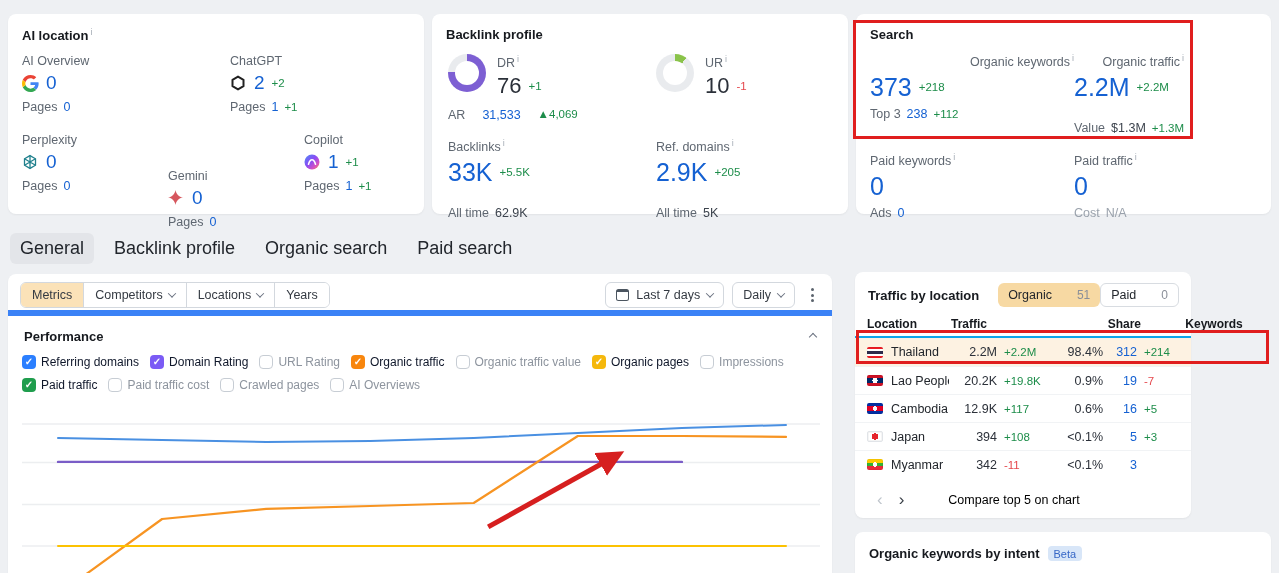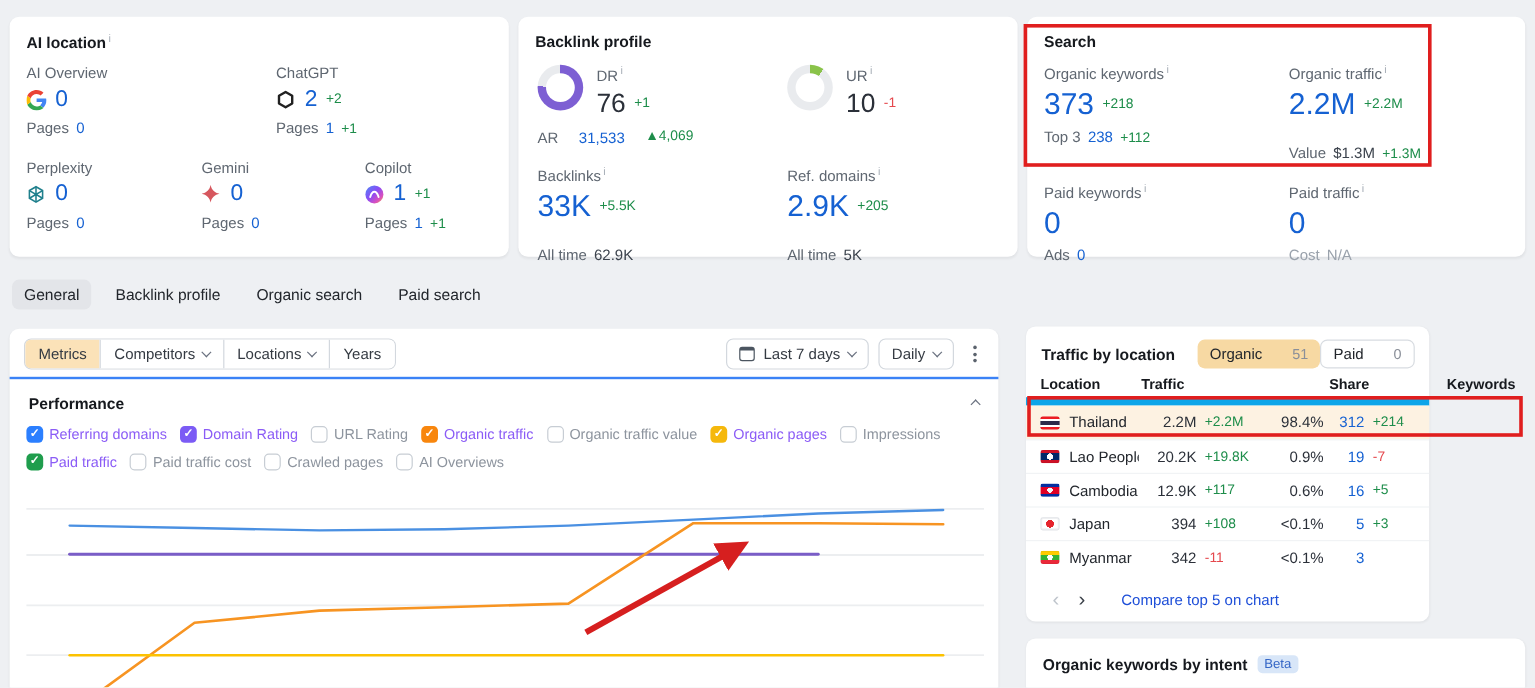--- a/index.html
+++ b/index.html
@@ -24,106 +24,106 @@
   .delta { font-size:11.5px; font-weight:400; }
   .pos { color:#1d8d4a; } .neg { color:#e5484d; }
   .m-sub { font-size:12.5px; color:#5f6771; margin-top:6px; display:flex; gap:6px; align-items:baseline; }
   .blue { color:#1561d2; } .muted { color:#9aa2ac; } .dark { color:#3c434d;margin-top:14px; }
 
   
   .ai-row { display:flex; margin:0 14px; }
   .ai-row1 { margin-top:11px; } .ai-row2 { margin-top:19px; }
   .ai-row1 .ai-item:nth-child(1){ width:208px; }
   .ai-row2 .ai-item:nth-child(1){ width:146px; }
-  .ai-row2 .ai-item:nth-child(2){ width:136px; }
+  .ai-row2 .ai-item:nth-child(2){ width:136px;margin-top:36px; }
   .ai-icon { display:inline-flex; width:17px; height:17px; }
 
   
   .bl-row1 { display:flex; margin:12px 16px 0; }
   .bl-block { display:flex; gap:11px; align-items:flex-start; }
   .bl-block.c1 { width:208px; } 
   .donut { width:38px; height:38px; border-radius:50%; position:relative; }
   .donut::before { content:""; position:absolute; left:7px; top:7px; width:24px; height:24px; background:#fff; border-radius:50%; }
   .ar-line { margin:10px 16px 0; font-size:12.5px; color:#5f6771; display:flex; gap:17px; }
   .bl-row2 { display:flex; margin:16px 16px 0; }
   .bl-row2 .col1 { width:208px; }
 
   
   .s-row { display:flex; margin:0 14px; }
-  .s-row1 { margin-top:11px; }
+  .s-row1 { margin-top:11px;text-align:right; }
   .s-row2 { margin-top:17px; }
   .s-row .s-block:first-child { width:204px; }
 
   
   .red-box { position:absolute; border:3px solid #e01e1e; z-index:6; pointer-events:none; }
   #red-box-search   { left:853px; top:20px;  width:340px; height:119px; }
   #red-box-thailand { left:856px; top:330px; width:413px; height:34px; }
 
   
   #tabs { position:absolute; left:10px; top:233px; display:flex; gap:10px; align-items:center; }
-  .tab { font-size:13px; color:#22262c; padding:5px 10px; border-radius:6px; cursor:pointer; }
+  .tab { font-size:18px; color:#22262c; padding:5px 10px; border-radius:6px; cursor:pointer; }
   .tab.active { background:#e3e5e9; }
 
   
-  .filter-row { position:relative; height:42px; border-bottom:2px solid #3b82f6; }
+  .filter-row { position:relative; height:42px; border-bottom:6px solid #3b82f6; }
   .seg-group { position:absolute; left:12px; top:8px; display:inline-flex; border:1px solid #d3d8de; border-radius:6px; overflow:hidden; background:#fff; }
   .seg { font-size:12.5px; color:#343a42; padding:5px 11px; display:flex; align-items:center; gap:6px; border-left:1px solid #d3d8de; cursor:pointer; background:#fff; }
   .seg:first-child { border-left:none; }
   .seg.active { background:#fbe2b8; }
   .right-controls { position:absolute; right:10px; top:8px; display:flex; gap:8px; align-items:flex-end; }
   .btn { display:flex; align-items:center; gap:7px; font-size:12.5px; color:#343a42; border:1px solid #d3d8de; border-radius:6px; padding:5px 10px; background:#fff; cursor:pointer; }
   .chev { width:6px; height:6px; border-right:1.4px solid #6b7280; border-bottom:1.4px solid #6b7280; transform:rotate(45deg) translate(-1px,-1px); display:inline-block; }
   .chev-up { transform:rotate(-135deg); }
   .dots { display:flex; flex-direction:column; gap:2.5px; padding:6px 8px; cursor:pointer; }
   .dots i { width:3px; height:3px; background:#5b636d; border-radius:50%; }
   .cal { width:13px; height:12px; border:1.4px solid #4b5560; border-top:3.5px solid #4b5560; border-radius:2.5px; }
 
   
   .perf-head { display:flex; justify-content:space-between; align-items:center; padding:13px 16px 0 16px;gap:36px; }
   .perf-title { font-size:13px; font-weight:700; color:#16191e; }
   #perf-checks { display:flex; flex-wrap:wrap; column-gap:11px; row-gap:9px; margin:11px 14px 0; width:800px; }
   .chk { display:flex; align-items:center; gap:5px; font-size:12px; cursor:pointer; white-space:nowrap; }
   .chk .box { width:14px; height:14px; border-radius:4px; border:1px solid #c7cdd4; background:#fff; display:flex; align-items:center; justify-content:center; font-size:10px; color:#fff; font-weight:700; line-height:1; }
   .chk.on .box { border:none; }
-  .chk .lbl { color:#8b5cf6; } .chk.off .lbl { color:#8d949e; }
+  .chk .lbl { color:#0f172a; } .chk.off .lbl { color:#8d949e; }
 
   #chart-holder { position:absolute; left:0; top:119px; width:824px; height:180px; }
 
   
   .tl-head { display:flex; justify-content:space-between; align-items:center; padding:11px 12px 0 13px; }
   .tl-title { font-size:13px; font-weight:700; color:#16191e; }
   .toggle { display:flex; }
   .tseg { font-size:12.5px; padding:4px 10px; border-radius:6px; display:flex; gap:25px; align-items:center; cursor:pointer; color:#22262c; }
   .tseg .cnt { color:#8a8f99; font-size:12px; }
   .tseg.on { background:#f7d9a3; }
   .tseg.off { border:1px solid #d8dce1; background:#fff; }
-  .thead { display:grid; grid-template-columns:24px 1fr 48px 52px 54px 34px 42px; padding:0 12px; height:25px; align-items:end; font-size:12px; font-weight:700; color:#16191e; margin-top:6px; padding-bottom:5px; border-bottom:7px solid #0ea5e9;gap:24px; }
+  .thead { display:grid; grid-template-columns:24px 1fr 48px 52px 54px 34px 42px; padding:0 12px; height:25px; align-items:end; font-size:12px; font-weight:700; color:#16191e; margin-top:6px; padding-bottom:5px; border-bottom:2px solid #0ea5e9;gap:24px; }
   .thead .h-loc { grid-column:1 / span 2; }
   .thead .h-traffic { grid-column:3; text-align:right; }
   .thead .h-share { grid-column:5; text-align:right; }
-  .thead .h-kw { grid-column:6 / span 2; text-align:right; padding-right:2px; }
+  .thead .h-kw { grid-column:6 / span 2; text-align:center; padding-right:2px; }
   .trow { display:grid; grid-template-columns:24px 1fr 48px 52px 54px 34px 42px; align-items:center; height:28px; padding:0 12px; font-size:12.5px; border-top:1px solid #f1f3f5; cursor:pointer; }
   .trow:first-child { border-top:none; }
   .trow.hl { background:#fdf2e2; }
   .trow .name { color:#22262c; white-space:nowrap; overflow:hidden; }
   .trow .tr-v { text-align:right; color:#2b3039; }
   .trow .tr-d { padding-left:7px; font-size:11.5px; }
   .trow .sh { text-align:right; color:#2b3039; }
   .trow .kw { text-align:right; color:#1561d2; }
   .trow .kw-d { padding-left:7px; font-size:11.5px; }
   .flag { width:16px; height:11px; border-radius:2px; display:inline-block; box-shadow:0 0 0 .5px rgba(0,0,0,.08) inset; }
   .flag-thailand { background:linear-gradient(180deg,#ed1c24 0 16.7%,#fff 16.7% 33.3%,#2d2a4a 33.3% 66.7%,#fff 66.7% 83.3%,#ed1c24 83.3%); }
   .flag-laos { background:radial-gradient(circle at 50% 50%,#fff 0 2.6px,transparent 2.7px),linear-gradient(180deg,#ce1126 0 25%,#002868 25% 75%,#ce1126 75%); }
   .flag-cambodia { background:radial-gradient(circle at 50% 50%,#f5f7fa 0 2.2px,transparent 2.3px),linear-gradient(180deg,#032ea1 0 25%,#e00025 25% 75%,#032ea1 75%); }
   .flag-japan { background:radial-gradient(circle at 50% 50%,#e5242c 0 3.2px,transparent 3.3px),#fff; border:.5px solid #e1e4e8; }
   .flag-myanmar { background:radial-gradient(circle at 50% 50%,#fff 0 2.2px,transparent 2.3px),linear-gradient(180deg,#fecb00 0 33%,#34b233 33% 66%,#ea2839 66%); }
   .tl-footer { display:flex; align-items:center; gap:16px; padding:14px 0 0 22px; }
   .pg { font-size:17px; line-height:16px; cursor:pointer; }
   .pg.prev { color:#bfc5cc; } .pg.next { color:#3a4048; }
-  .tl-compare { font-size:12.5px; color:#1d4ed8; margin-left:14px; cursor:pointer; }
+  .tl-compare { font-size:12.5px; color:#000000; margin-left:28px; cursor:pointer; }
 
   
   .intent-head { display:flex; align-items:center; gap:8px; padding:14px 14px 0 14px; }
   .intent-title { font-size:13px; font-weight:700; color:#16191e; }
   .beta { font-size:11px; color:#3667c6; background:#d8e6f8; border-radius:4px; padding:1.5px 6px; }
 </style>
 </head>
 <body>
 
 <div class="card" id="card-ai">

